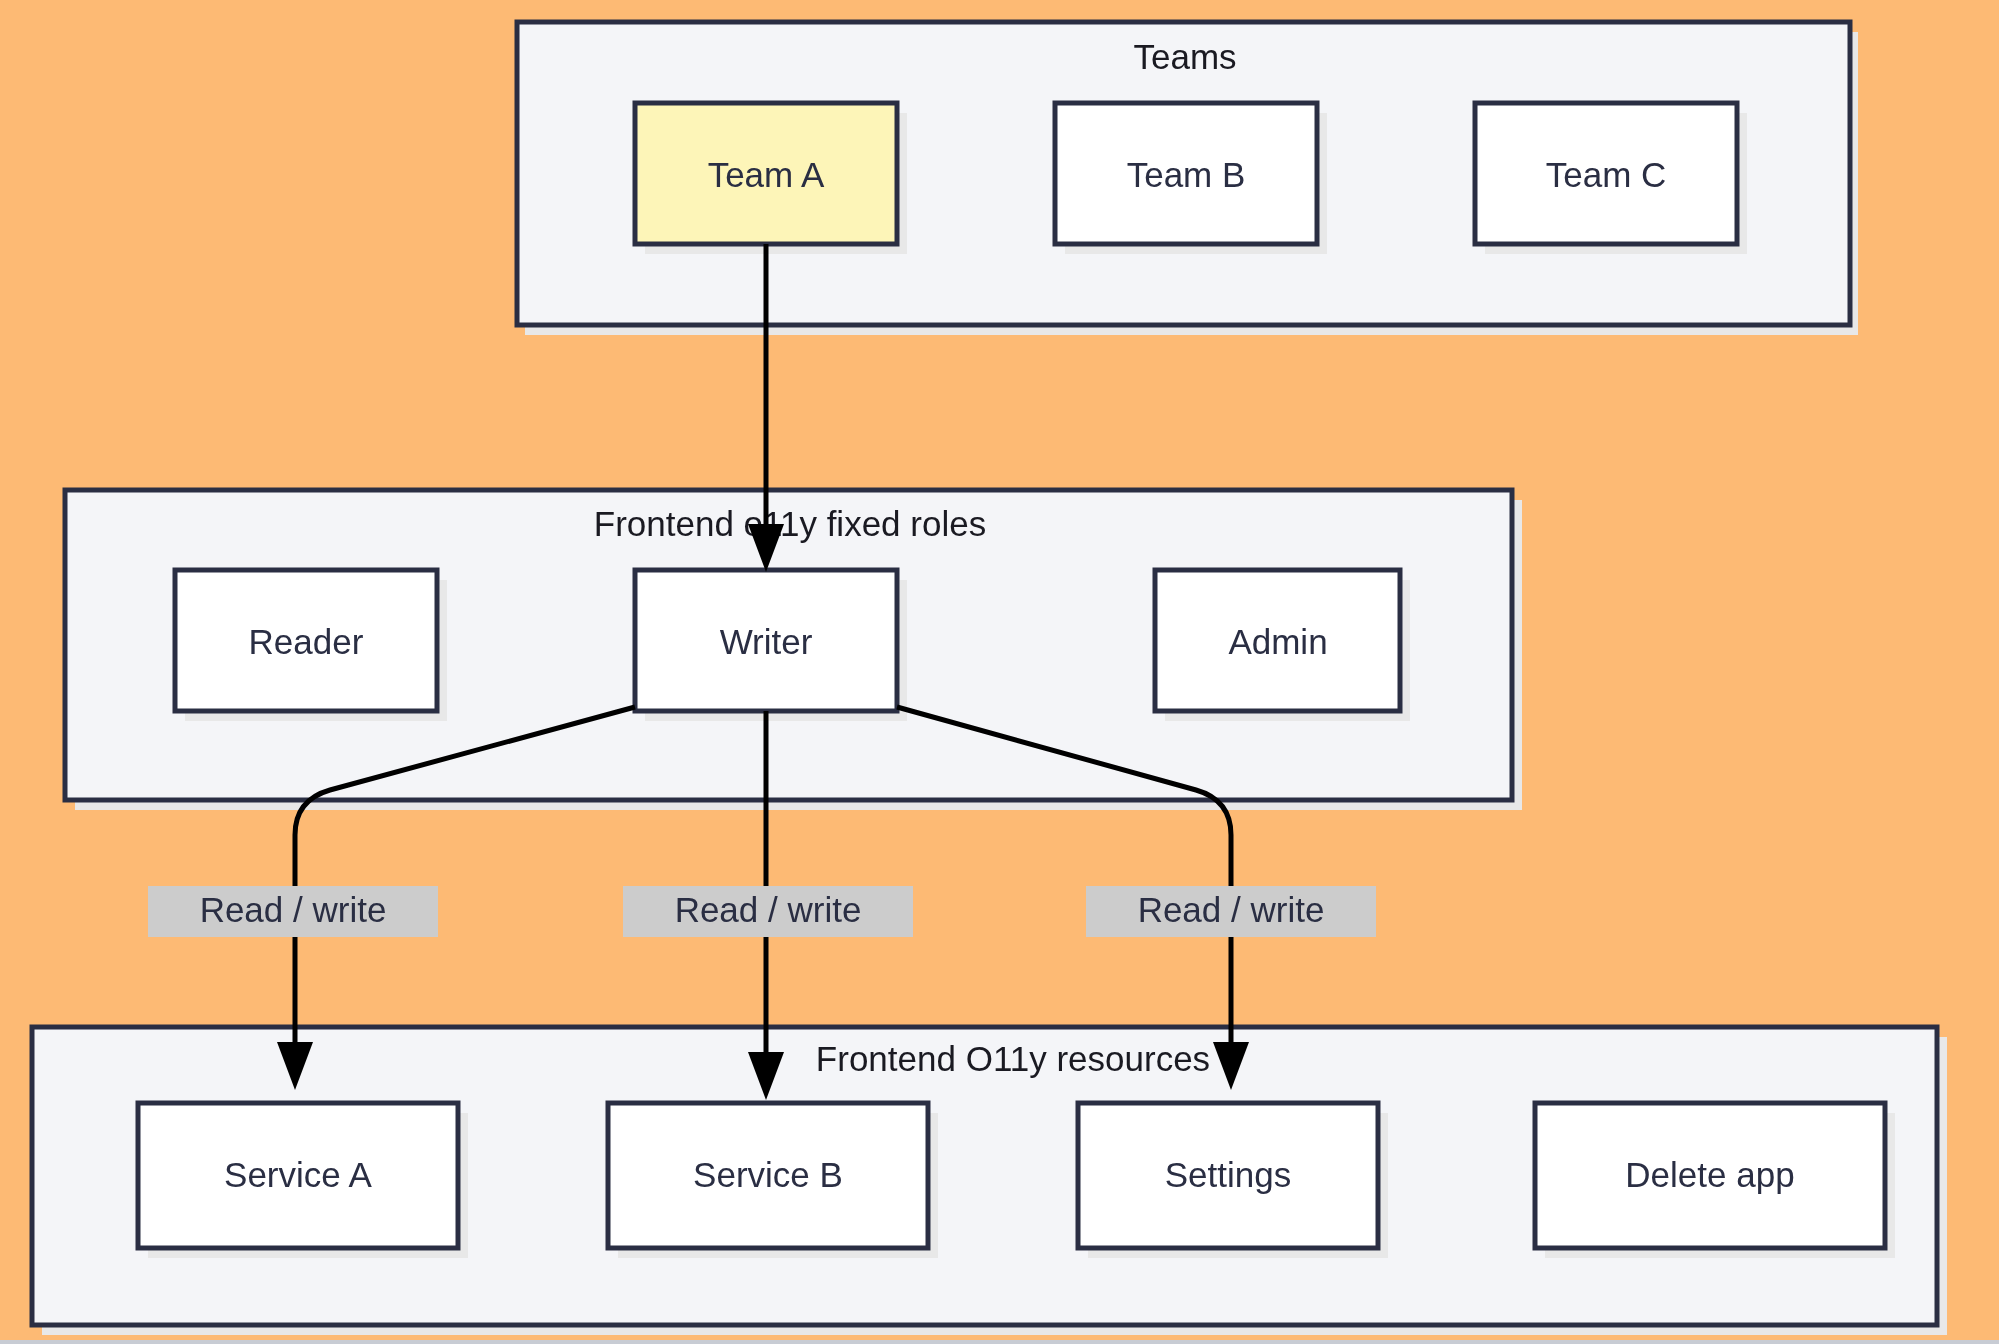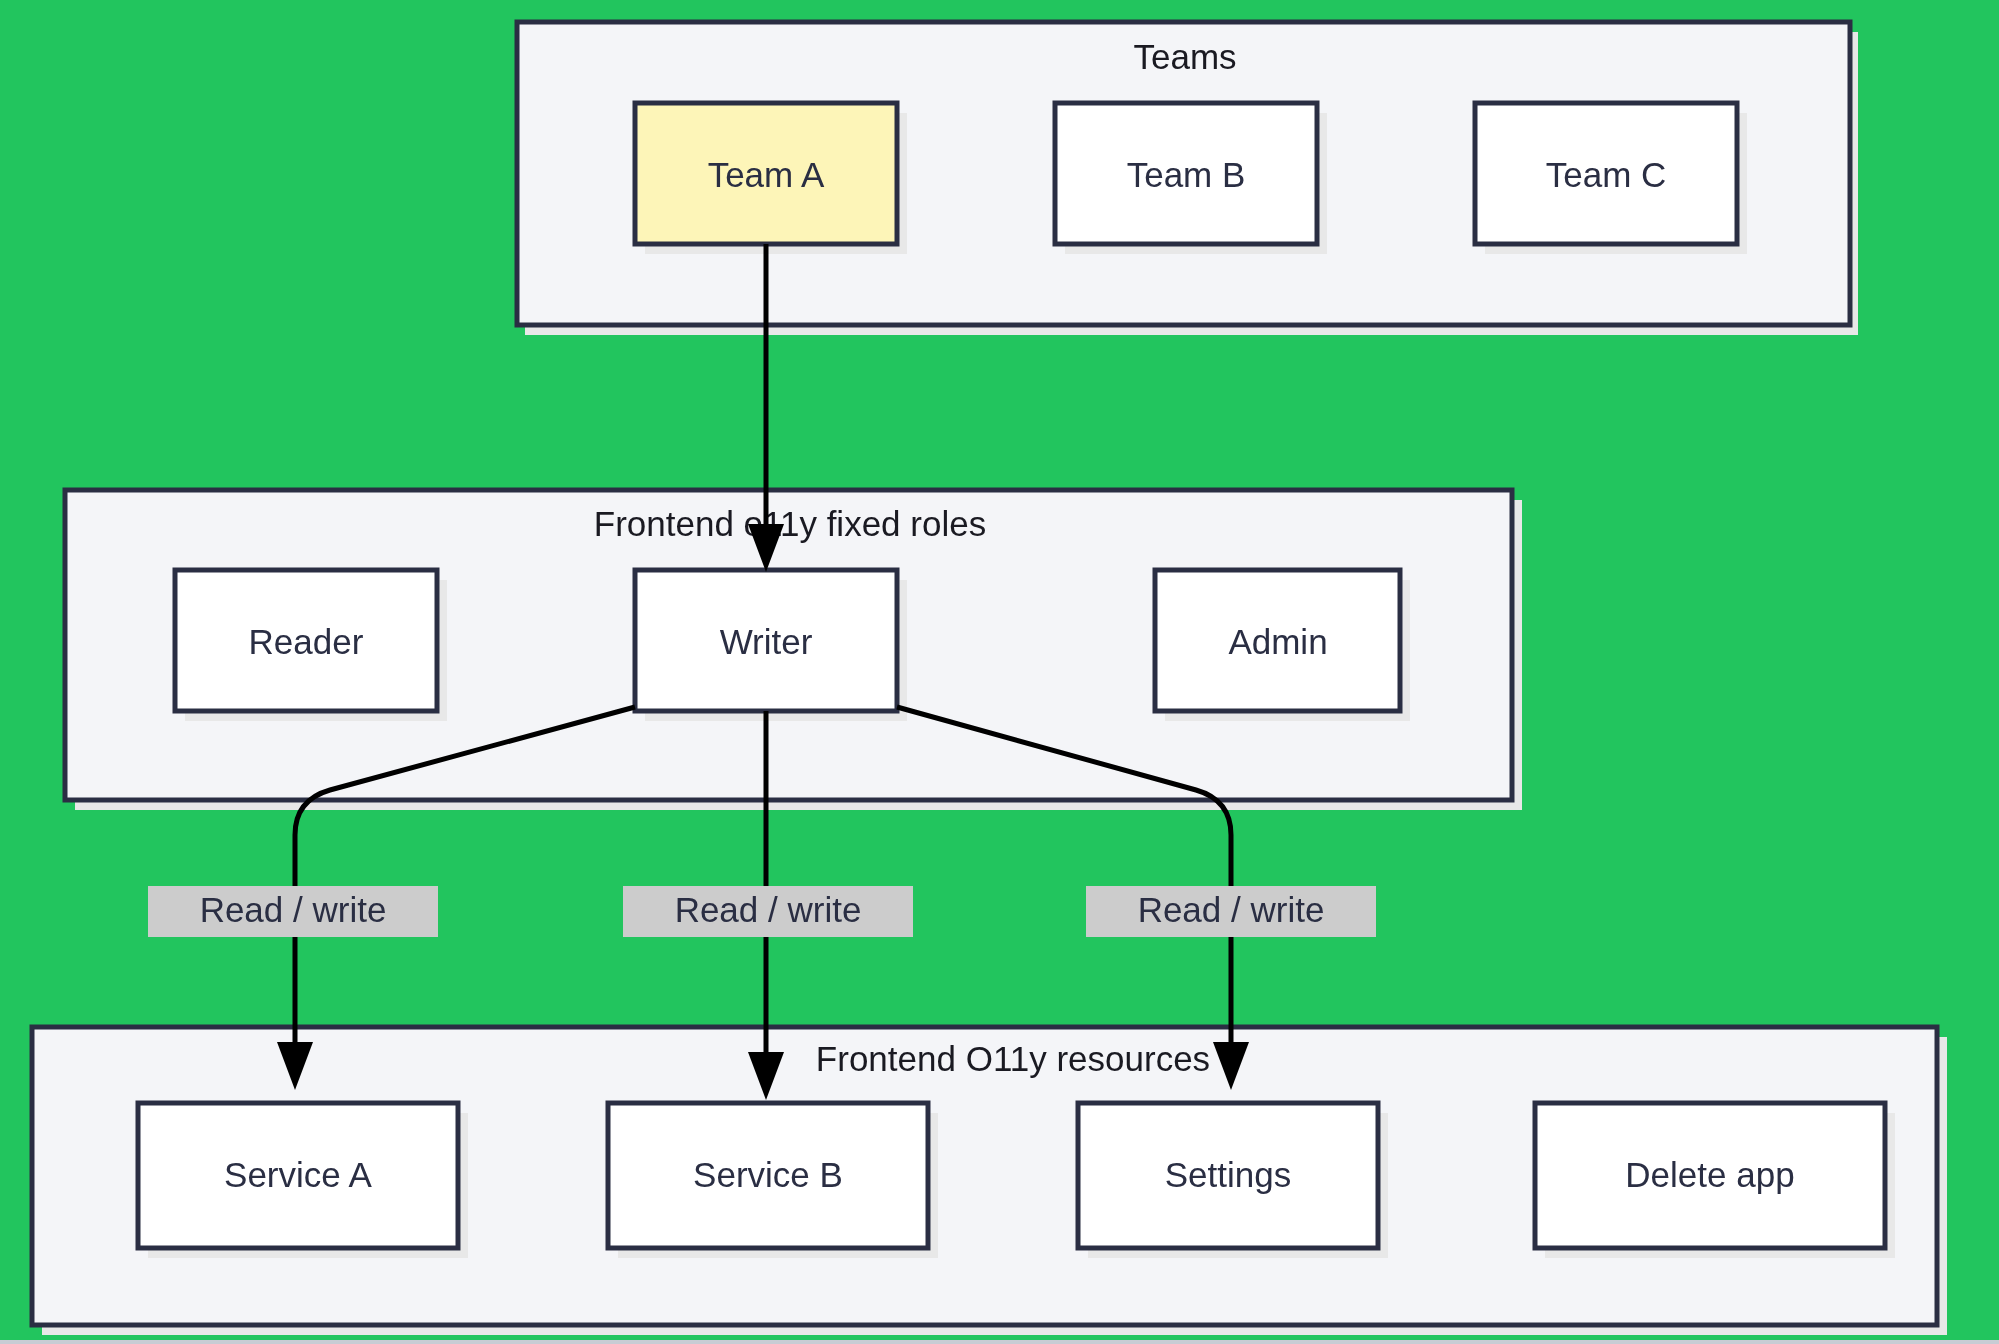--- a/index.html
+++ b/index.html
@@ -10,21 +10,21 @@
   body {
     width: 1999px;
     height: 1344px;
     font-family: "Liberation Sans", sans-serif;
     overflow: hidden;
   }
   #diagram-root {
     position: relative;
     width: 1999px;
     height: 1344px;
-    background: #22c55e;
+    background: #fdba74;
   }
   svg#diagram-svg {
     position: absolute;
     top: 0;
     left: 0;
     width: 1999px;
     height: 1344px;
     display: block;
   }
   .cluster-rect {

